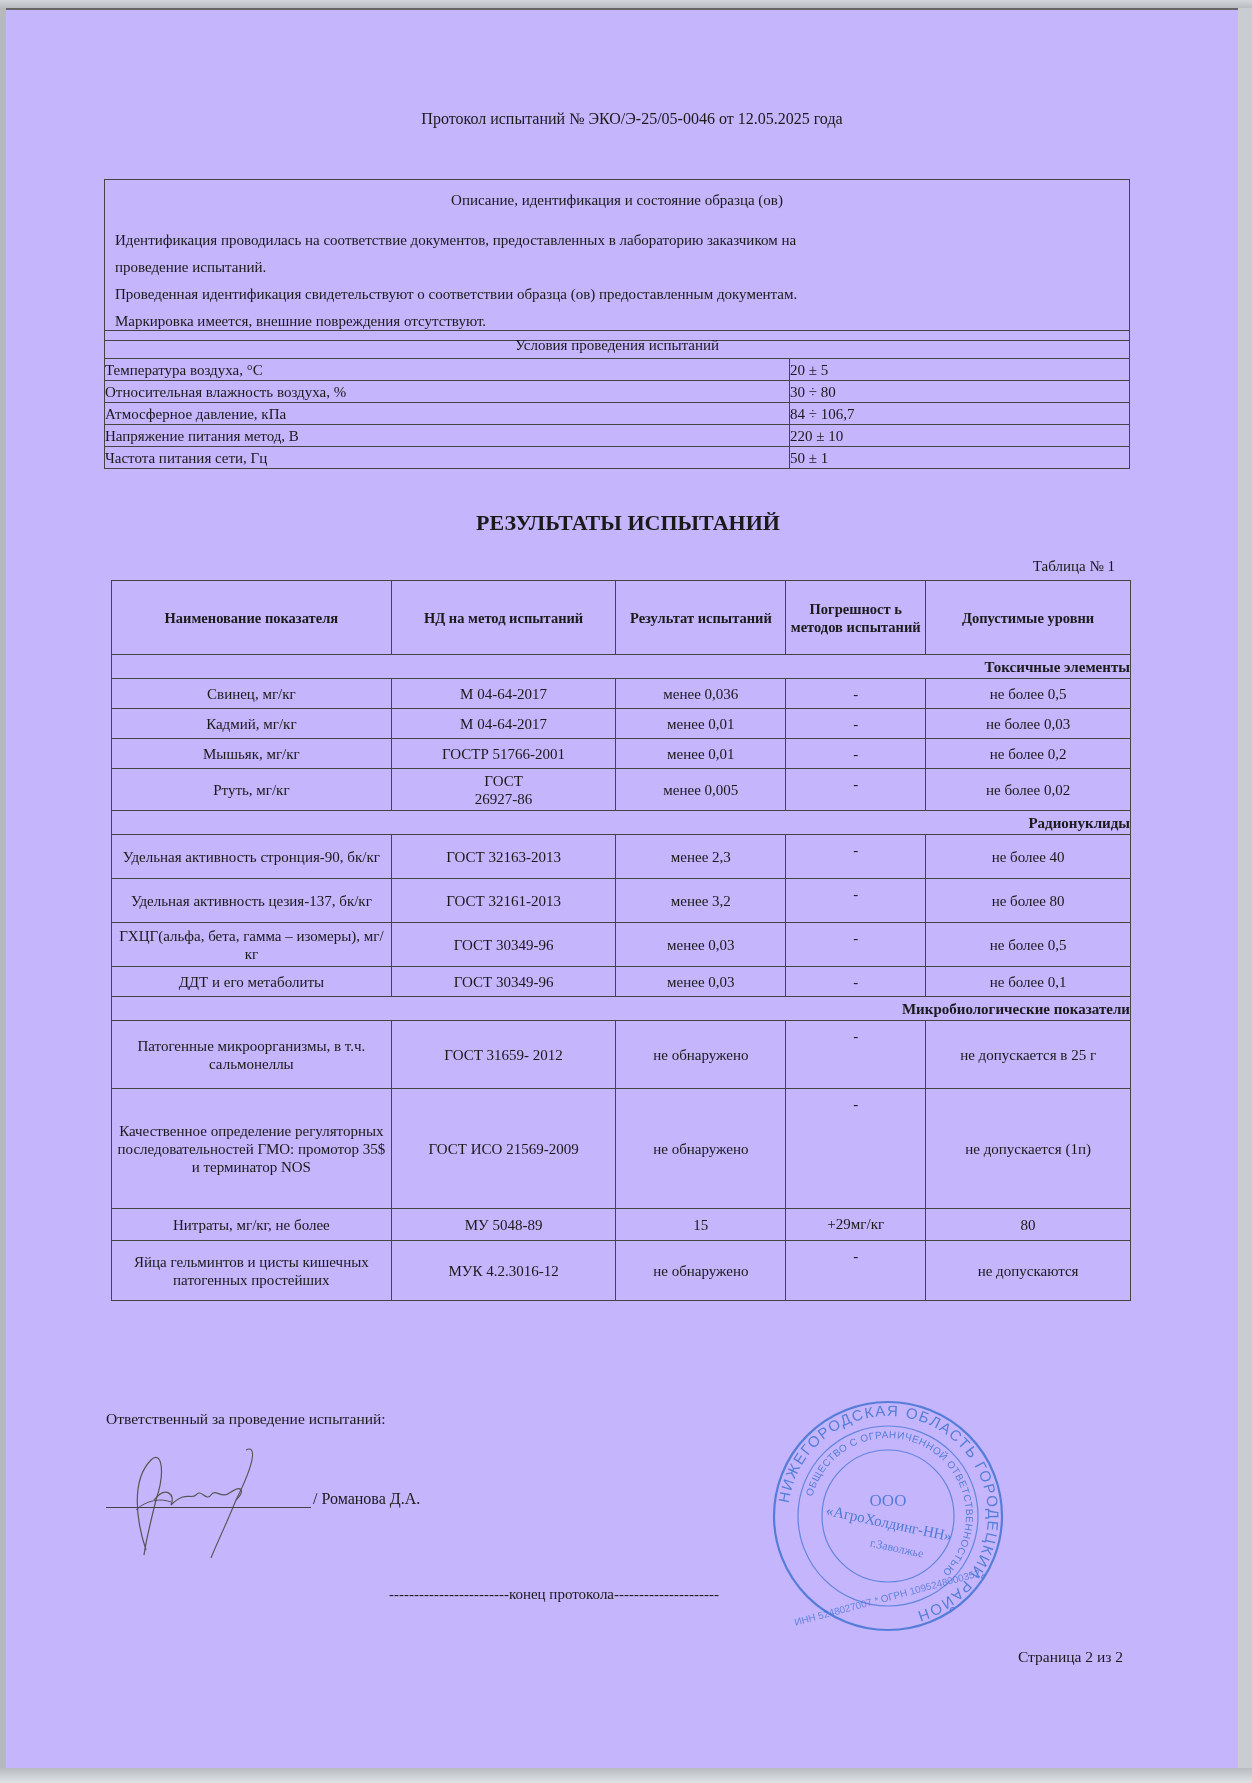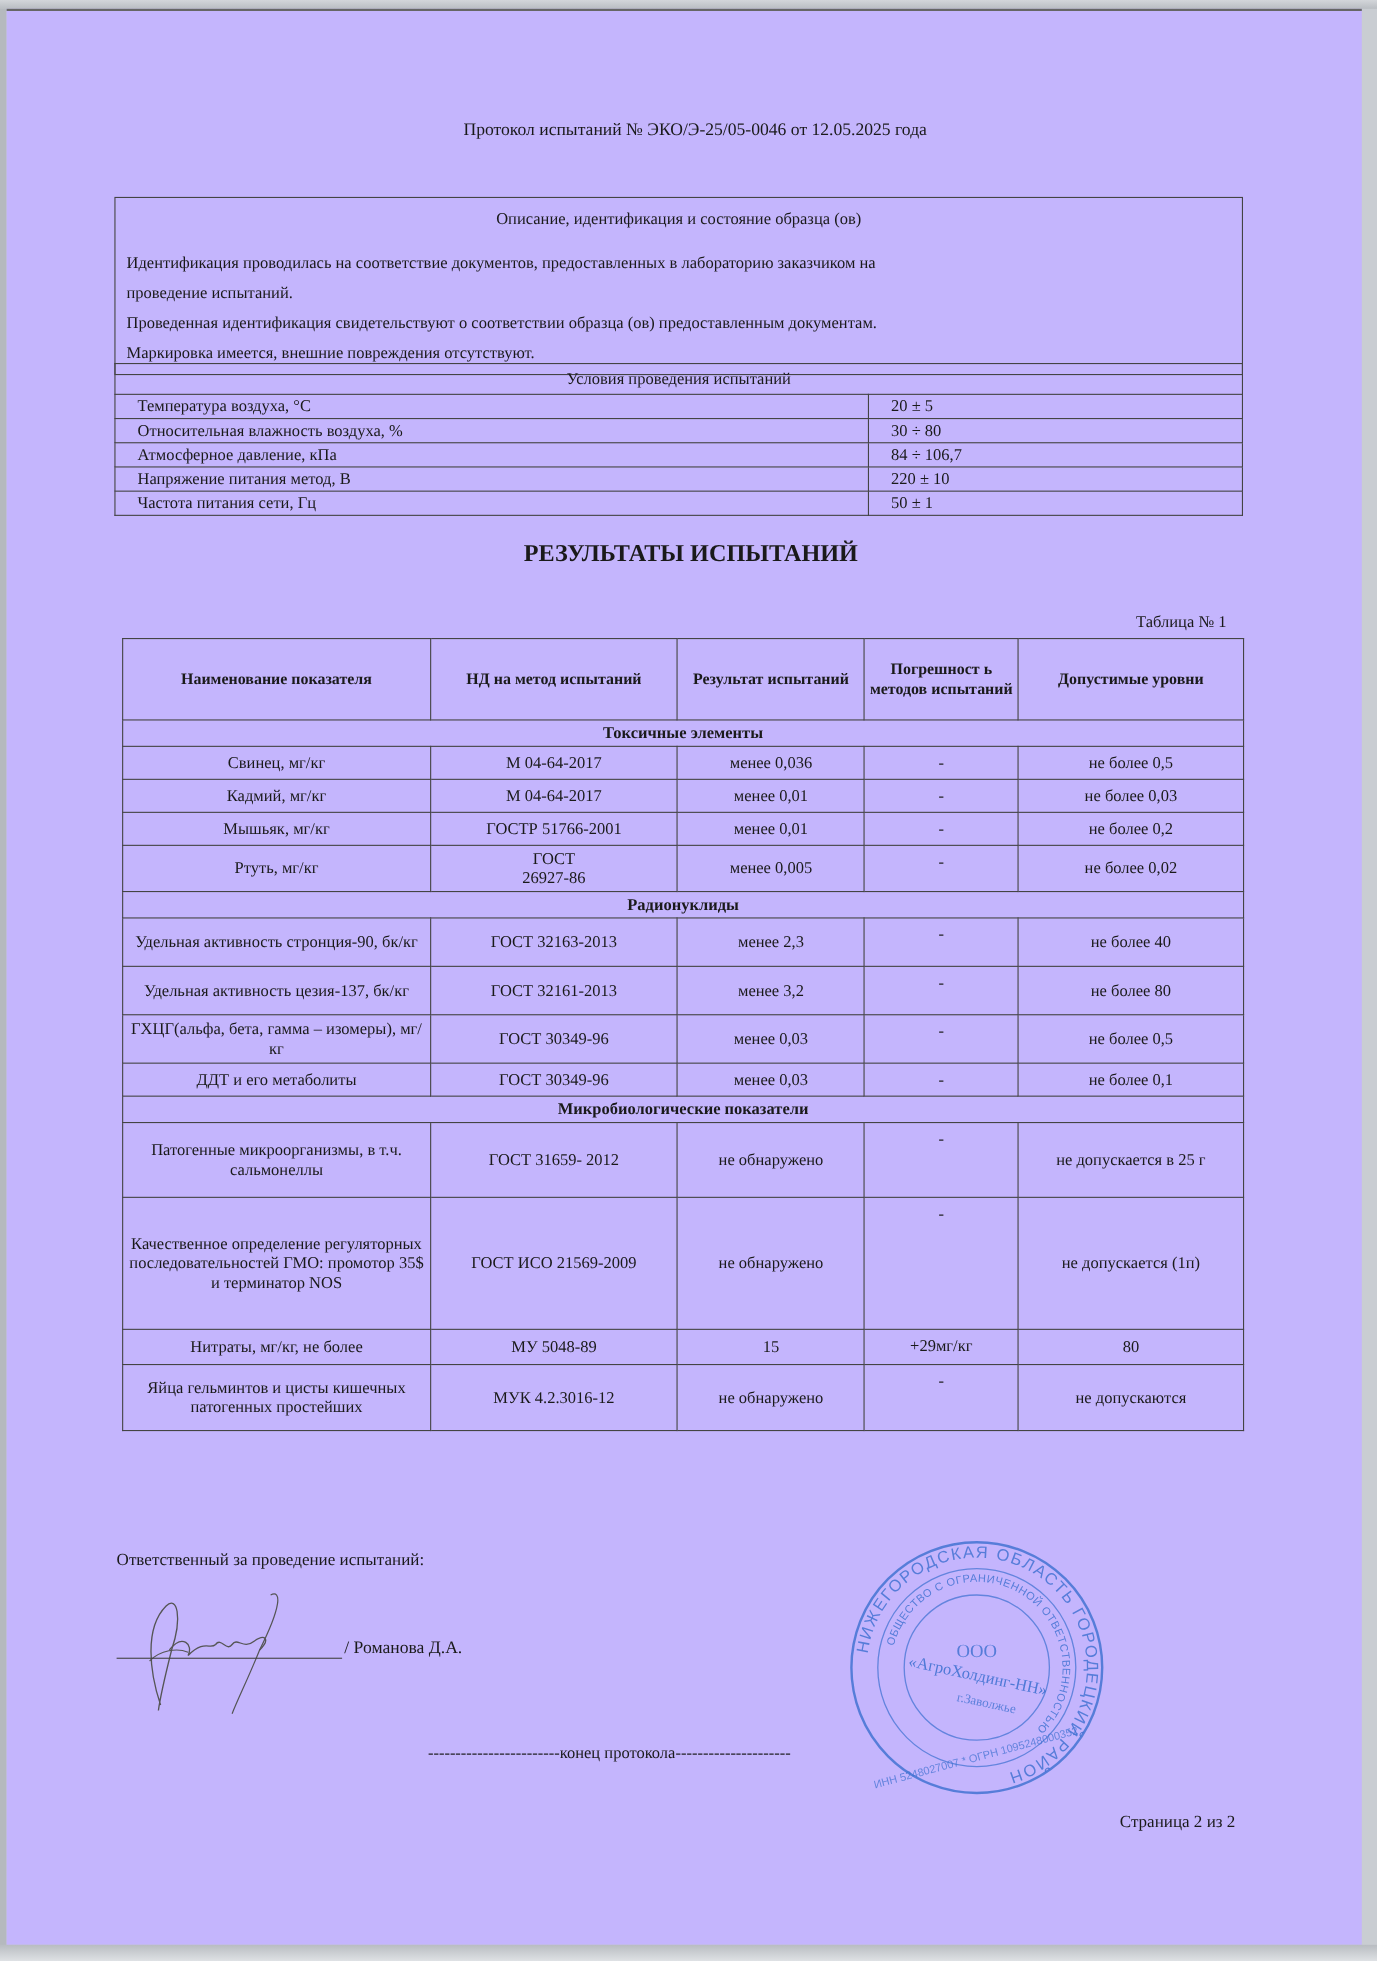--- a/index.html
+++ b/index.html
@@ -15,32 +15,32 @@
 
   .hdr-title { position:absolute; top:100px; left:0; width:1232px; text-align:center; font-size:16px; }
   .hdr-title span { position:relative; left:10px; }
 
   .desc-box { position:absolute; left:98px; top:147px; width:1026px; height:162px; border:1.5px solid #444;margin-top:22px; }
   .desc-box .cap { text-align:center; font-size:15px; margin-top:12px; }
   .desc-box .body { font-size:15px; line-height:27px; padding: 0 10px; margin-top:18px; }
 
   table { border-collapse: collapse; }
   .cond { position:absolute; left:98px; top:320px; width:1026px; font-size:15px; }
-  .cond td { border:1px solid #444; height:22px; padding: 0 20px; line-height:20px; }
+  .cond td { border:1px solid #444; height:22px; padding: 0 0; line-height:20px; }
   .cond .cap { text-align:center; height:28px; }
   .cond td.v { width:340px; }
 
-  .results-title { position:absolute; top:480px; left:0; width:1232px; text-align:center; font-family: "Liberation Serif", serif; font-weight:bold; font-size:22px; }
+  .results-title { position:absolute; top:500px; left:0; width:1232px; text-align:center; font-family: "Liberation Serif", serif; font-weight:bold; font-size:22px; }
   .results-title span { position:relative; left:6px; }
   .tbl-no { position:absolute; top:548px; right:123px; font-size:15px; }
 
   .res { position:absolute; left:105px; top:570px; width:1020px; font-size:15px; }
   .res th, .res td { border:1px solid #444; text-align:center; vertical-align:middle; padding: 2px 4px; line-height:18px; }
   .res th { font-weight:bold; font-size:14.5px; height:74px; }
-  .res .sec td { font-weight:bold; height:24px; padding:0; }
+  .res .sec td { font-weight:bold; height:24px; padding:0;text-align:right; }
   .res td.err { vertical-align:top; padding-top:6px; }
   .c1 { width:280px; } .c2 { width:225px; } .c3 { width:170px;margin-top:38px; } .c4 { width:140px; } .c5 { width:205px; }
 
   .resp { position:absolute; left:100px; top:1400px; font-size:15.5px; }
   .sig-line { position:absolute; left:100px; top:1497px; width:205px; border-bottom:1px solid #444; }
   .sig-name { position:absolute; left:307px; top:1480px; font-size:16px; }
   .signature { position:absolute; left:110px; top:1430px; width:200px; height:120px; }
   .end-proto { position:absolute; left:383px; top:1576px; font-size:15px; letter-spacing:0; }
   .stamp { position:absolute; left:762px; top:1386px; width:240px; height:240px; }
   .page-no { position:absolute; right:115px; top:1638px; font-size:15.5px; }

